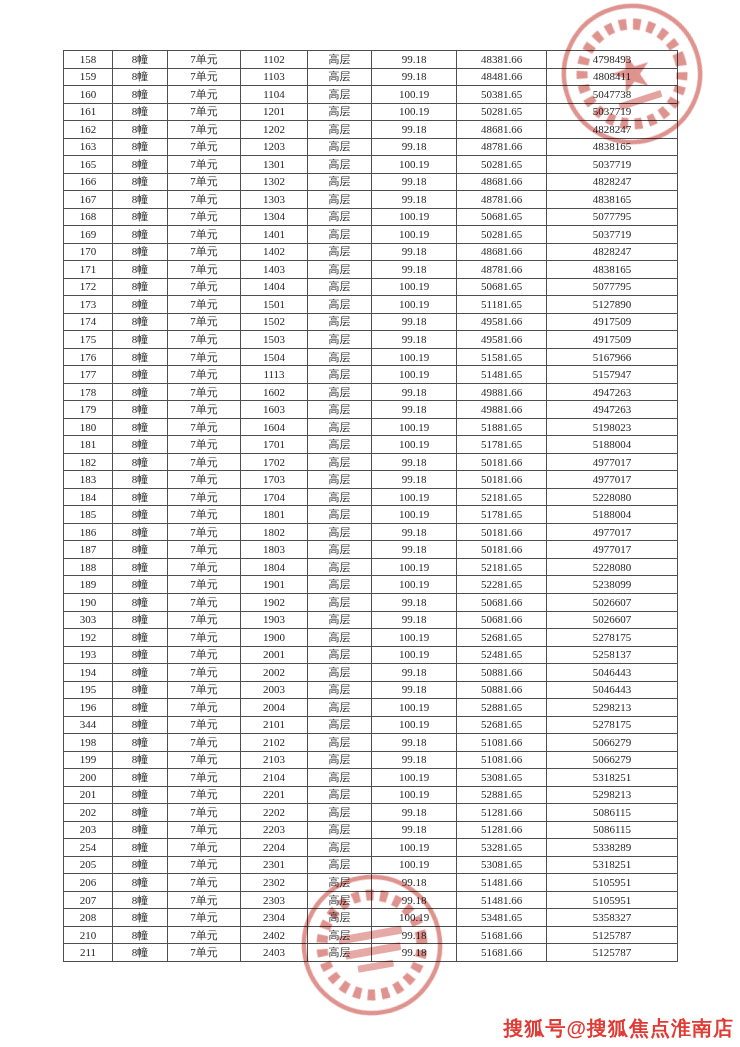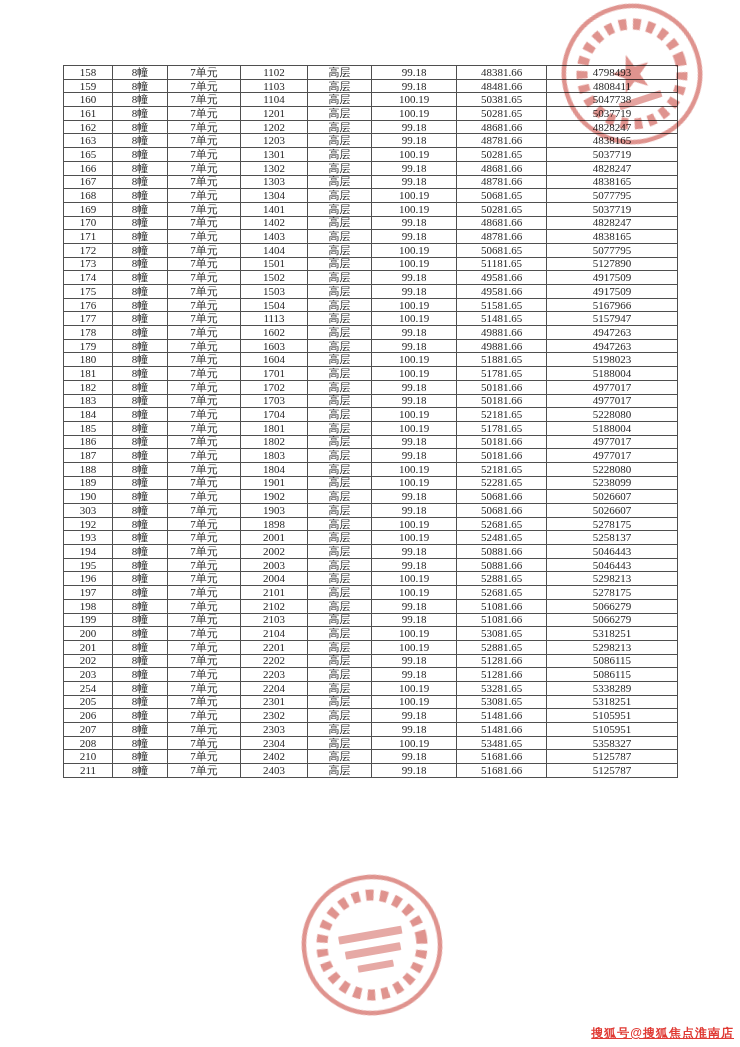--- a/index.html
+++ b/index.html
@@ -3,42 +3,41 @@
 <meta charset="utf-8">
 <style>
   html,body{margin:0;padding:0;}
   body{
     width:740px;height:1047px;position:relative;overflow:hidden;
     background:#ffffff;
     font-family:"Liberation Serif","DejaVu Serif",serif;
   }
   .page{position:absolute;inset:0;}
   table.price-table{
-    position:absolute;left:63px;top:65px;width:614px;height:713px;
+    position:absolute;left:63px;top:50px;width:614px;height:912px;
     border-collapse:collapse;table-layout:fixed;
   }
   table.price-table td{
     border:1px solid var(--table-border,#4f4f4f);
     font-size:11px;line-height:1;
     text-align:center;vertical-align:middle;
     padding:0;color:var(--text-color,#1f1f1f);
     white-space:nowrap;overflow:hidden;
   }
   .seal{position:absolute;pointer-events:none;mix-blend-mode:multiply;}
   .seal svg{display:block;}
   .seal-stroke{stroke:var(--seal-color,#c0281e);fill:none;}
   .seal-fill{fill:var(--seal-color,#c0281e);}
   .seal-top{left:544px;top:-14px;width:176px;height:176px;}
   .seal-bottom{left:284px;top:857px;width:176px;height:176px;}
   .footer-watermark{
     position:absolute;right:6px;bottom:5px;
     color:var(--watermark-color,#e03a34);
-    font-size:12px;font-weight:bold;letter-spacing:1px;
+    font-size:20px;font-weight:bold;letter-spacing:1px;
     font-family:"Liberation Sans","DejaVu Sans",sans-serif;
-    text-decoration:underline;
   }
 </style>
 </head>
 <body>
 
 <div class="page">
 
   <table class="price-table">
     <colgroup>
       <col style="width:49px">
@@ -378,21 +377,21 @@
           <td>1903</td>
           <td>高层</td>
           <td>99.18</td>
           <td>50681.66</td>
           <td>5026607</td>
         </tr>
         <tr>
           <td>192</td>
           <td>8幢</td>
           <td>7单元</td>
-          <td>1898</td>
+          <td>1900</td>
           <td>高层</td>
           <td>100.19</td>
           <td>52681.65</td>
           <td>5278175</td>
         </tr>
         <tr>
           <td>193</td>
           <td>8幢</td>
           <td>7单元</td>
           <td>2001</td>
@@ -425,21 +424,21 @@
           <td>196</td>
           <td>8幢</td>
           <td>7单元</td>
           <td>2004</td>
           <td>高层</td>
           <td>100.19</td>
           <td>52881.65</td>
           <td>5298213</td>
         </tr>
         <tr>
-          <td>197</td>
+          <td>344</td>
           <td>8幢</td>
           <td>7单元</td>
           <td>2101</td>
           <td>高层</td>
           <td>100.19</td>
           <td>52681.65</td>
           <td>5278175</td>
         </tr>
         <tr>
           <td>198</td>

